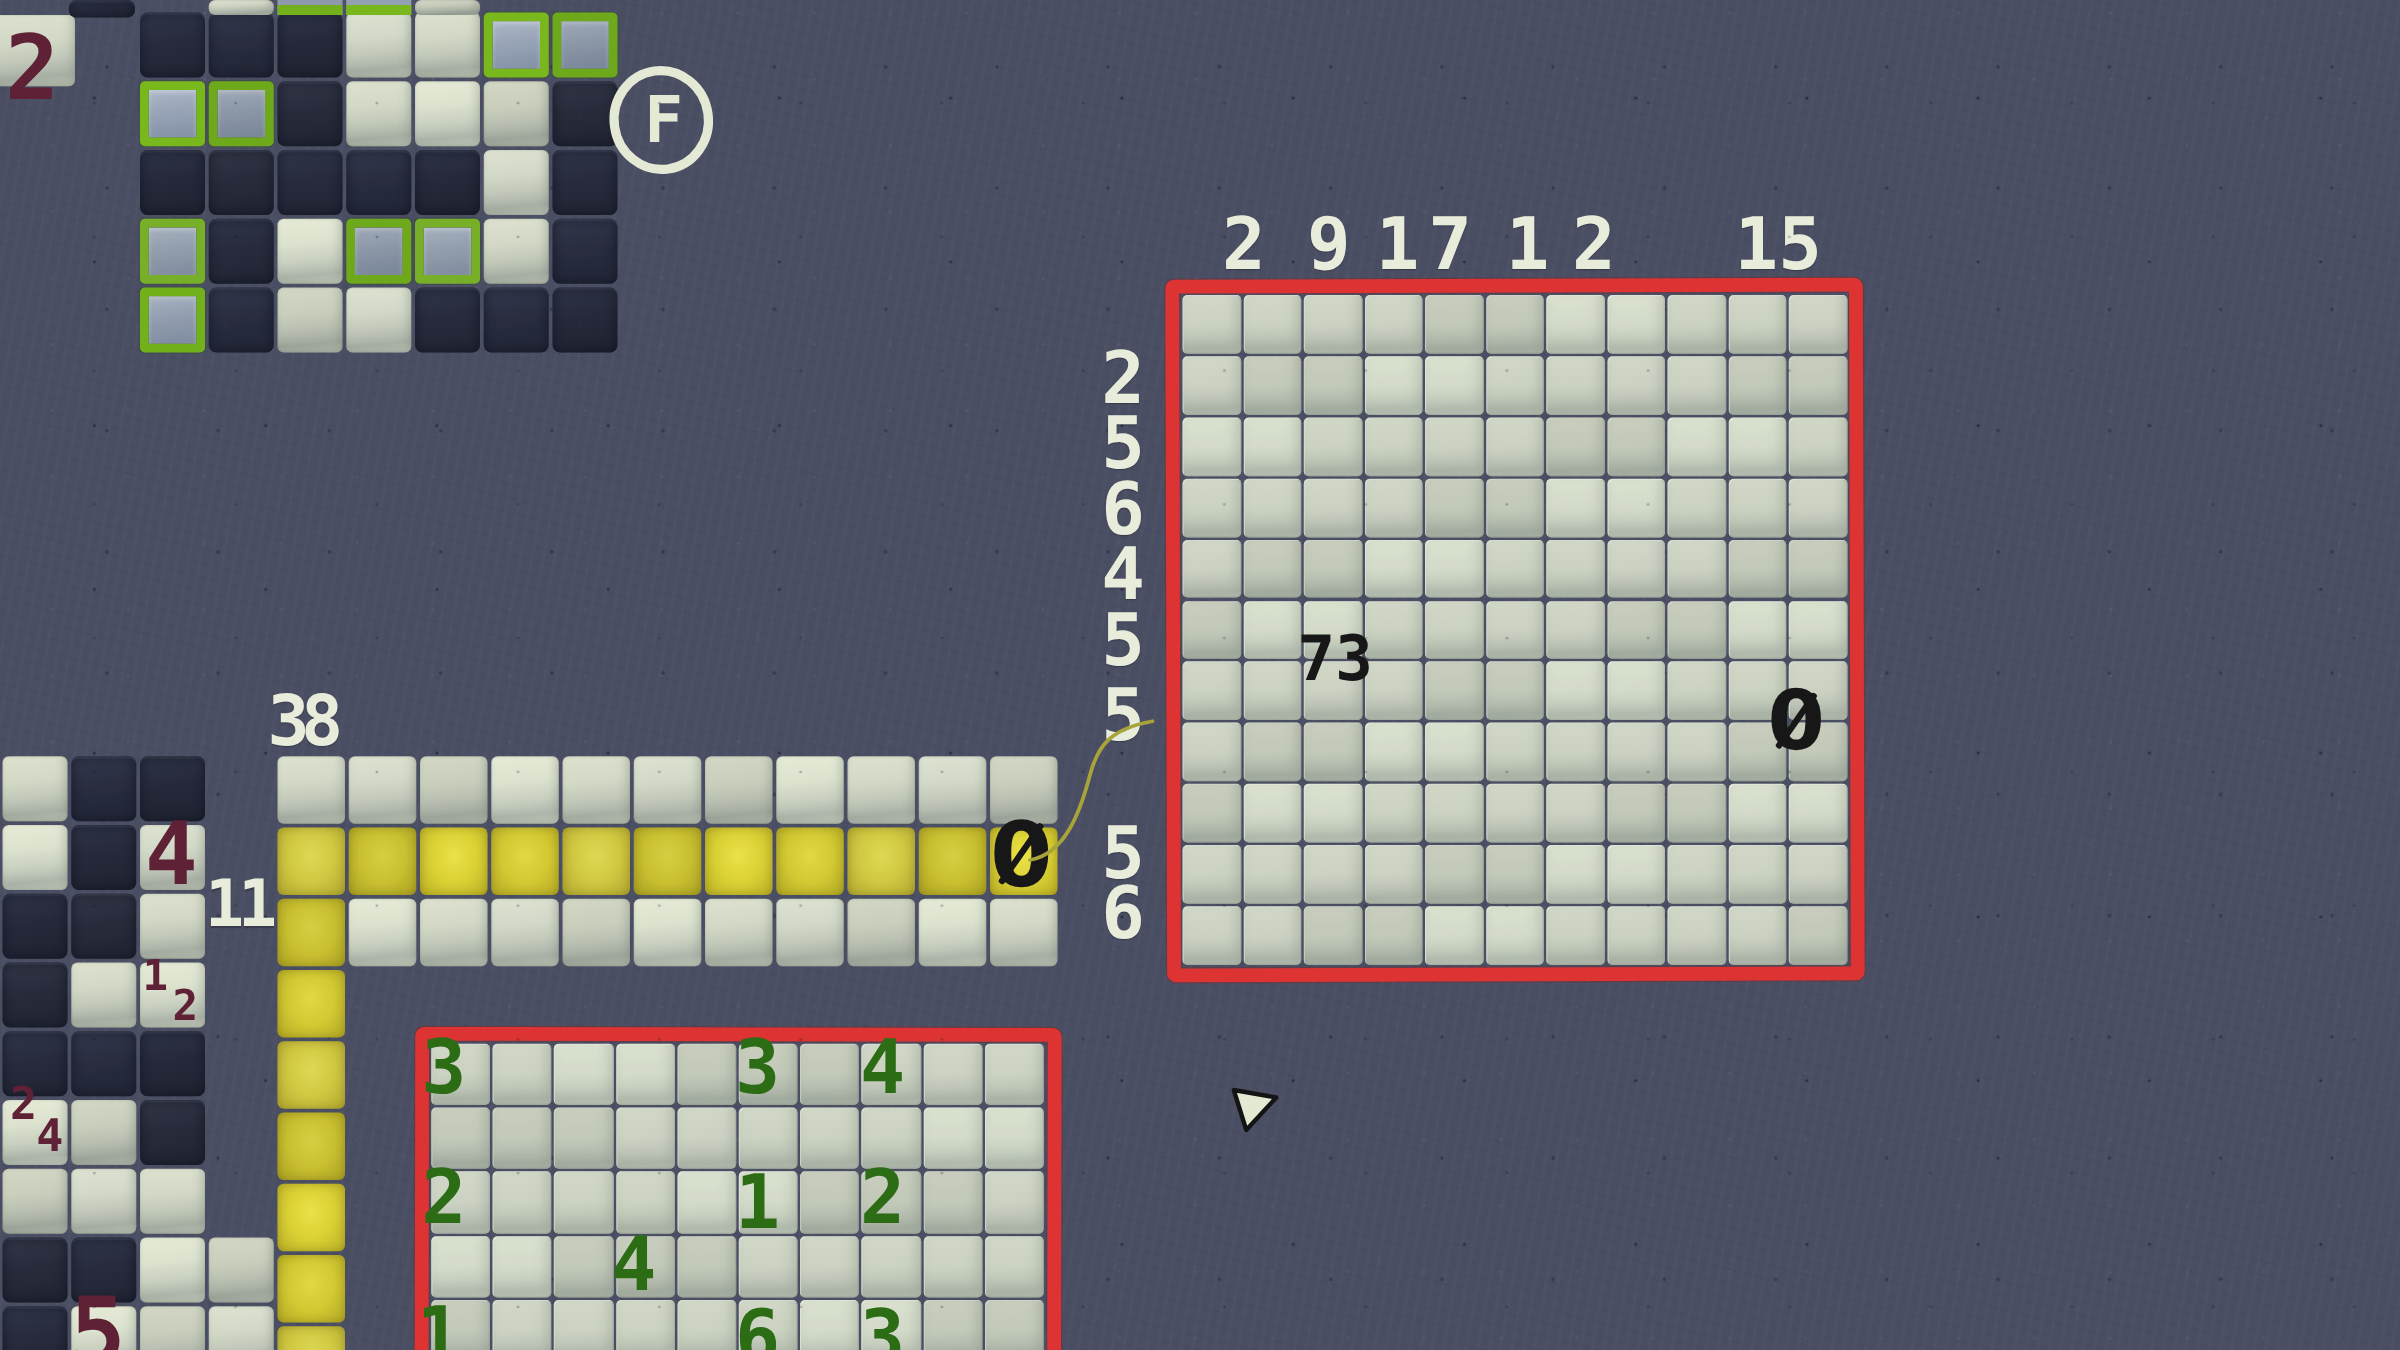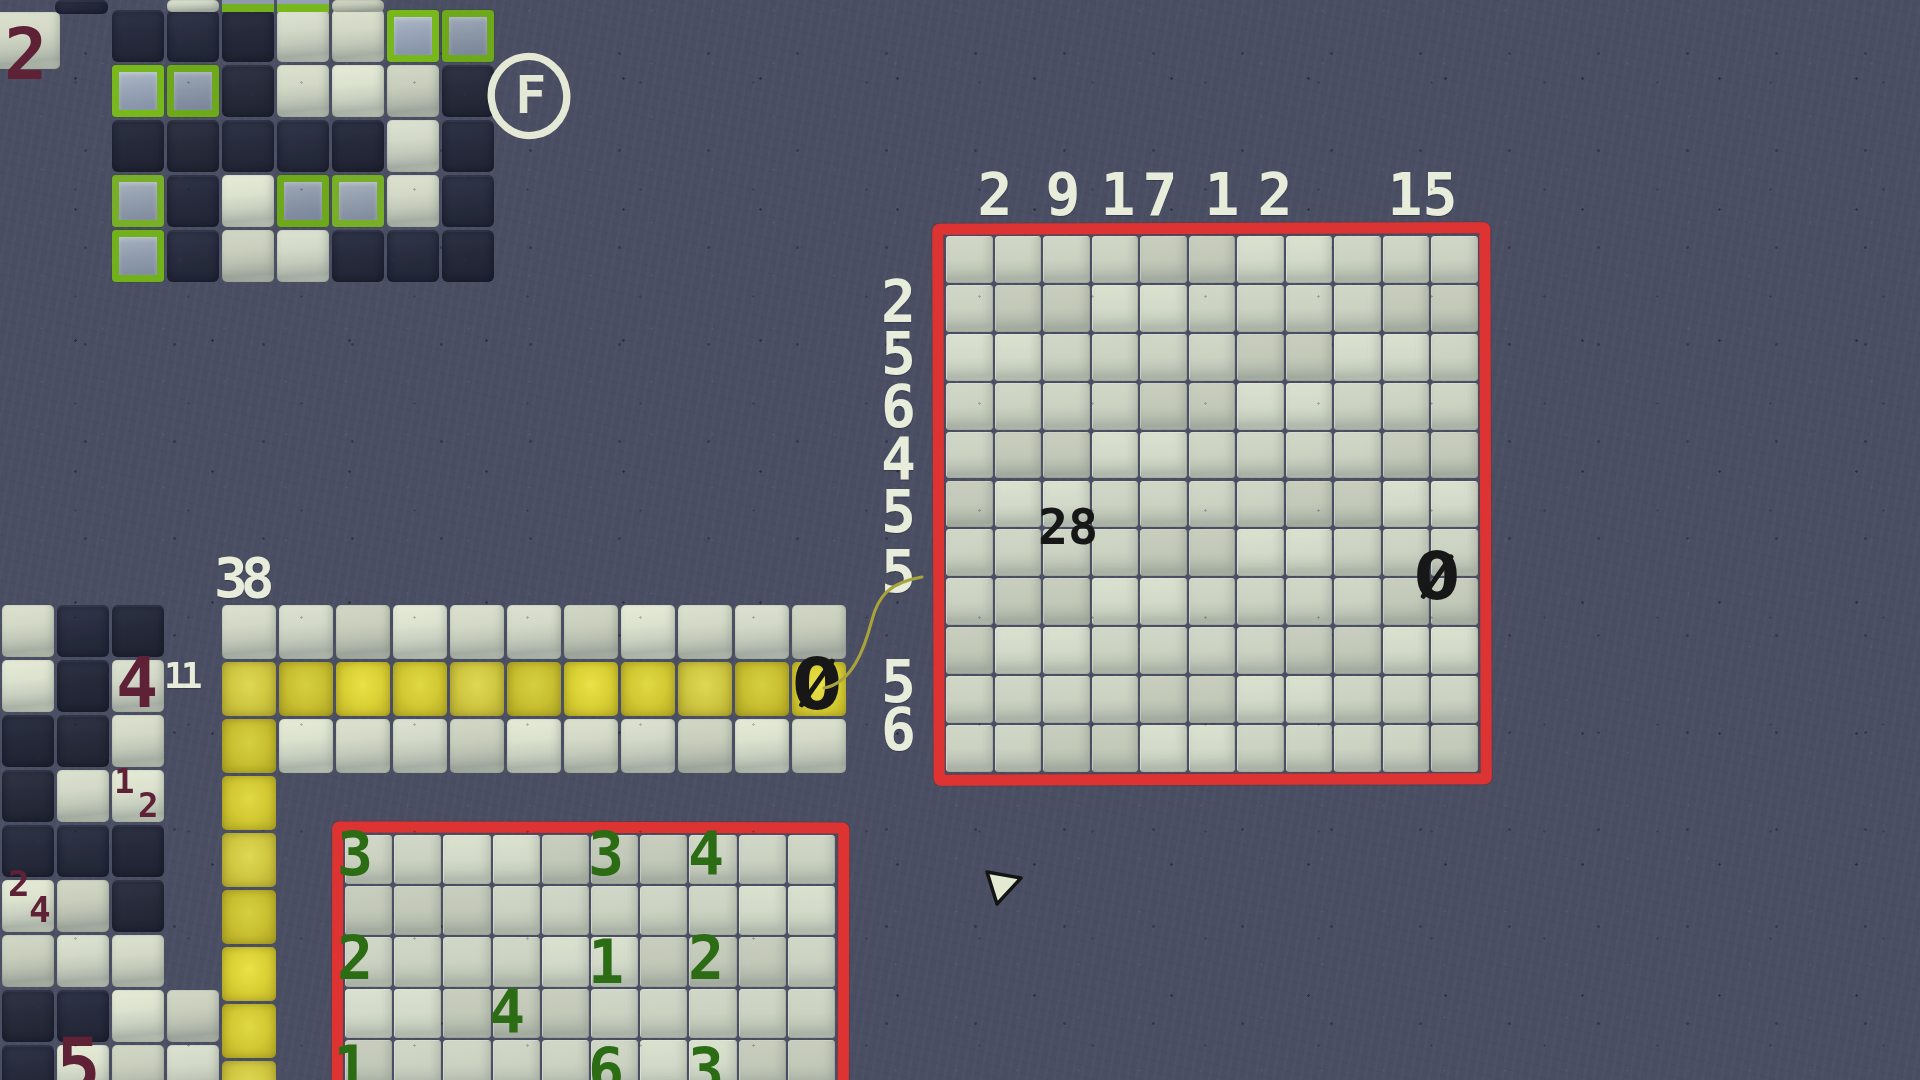--- a/index.html
+++ b/index.html
@@ -353,28 +353,28 @@
         <div class="cell s-g v0" style="left: 246px; top: 204.8px; width: 47.2px; height: 49.2px;"></div>
         <div class="cell s-g v1" style="left: 295.2px; top: 204.8px; width: 47.2px; height: 49.2px;"></div>
         <div class="cell s-g v1" style="left: 344.4px; top: 204.8px; width: 47.2px; height: 49.2px;"></div>
         <div class="cell s-g v2" style="left: 393.6px; top: 204.8px; width: 47.2px; height: 49.2px;"></div>
         <div class="cell s-g v2" style="left: 442.8px; top: 204.8px; width: 47.2px; height: 49.2px;"></div>
       </div>
     </div>
   <div id="cluelayer">
       <div class="lbl c-maroon" style="left: 4px; top: 18px; font-size: 72px;">2</div>
       <div class="lbl c-white" style="left: 214px; top: 550px; font-size: 56px; letter-spacing: -7px;">38</div>
-      <div class="lbl c-white" style="left: 164px; top: 658px; font-size: 36px; letter-spacing: -5px;">11</div>
+      <div class="lbl c-white" style="left: 164px; top: 698px; font-size: 52px; letter-spacing: -5px;">11</div>
       <div class="lbl c-maroon" style="left: 116px; top: 648px; font-size: 70px;">4</div>
       <div class="lbl c-maroon" style="left: 114px; top: 764px; font-size: 34px;">1</div>
       <div class="lbl c-maroon" style="left: 138px; top: 788px; font-size: 34px;">2</div>
       <div class="lbl c-maroon" style="left: 8px; top: 866px; font-size: 36px;">2</div>
       <div class="lbl c-maroon" style="left: 29px; top: 892px; font-size: 36px;">4</div>
       <div class="lbl c-maroon" style="left: 56px; top: 1028px; font-size: 74px;">5</div>
-      <div class="lbl c-ink" style="left: 1038px; top: 502px; font-size: 50px;">28</div>
+      <div class="lbl c-ink" style="left: 1038px; top: 502px; font-size: 50px;">73</div>
       <div class="lbl c-ink slashed" style="left: 1414px; top: 544px; font-size: 66px;">0</div>
       <div class="lbl c-ink slashed" style="left: 792px; top: 648px; font-size: 72px;">0</div>
       <div class="lbl c-green" style="left: 337px; top: 824px; font-size: 60px;">3</div>
       <div class="lbl c-green" style="left: 588px; top: 824px; font-size: 60px;">3</div>
       <div class="lbl c-green" style="left: 688px; top: 824px; font-size: 60px;">4</div>
       <div class="lbl c-green" style="left: 337px; top: 928px; font-size: 60px;">2</div>
       <div class="lbl c-green" style="left: 588px; top: 932px; font-size: 60px;">1</div>
       <div class="lbl c-green" style="left: 688px; top: 928px; font-size: 60px;">2</div>
       <div class="lbl c-green" style="left: 489px; top: 982px; font-size: 60px;">4</div>
       <div class="lbl c-green" style="left: 333px; top: 1038px; font-size: 60px;">1</div>

